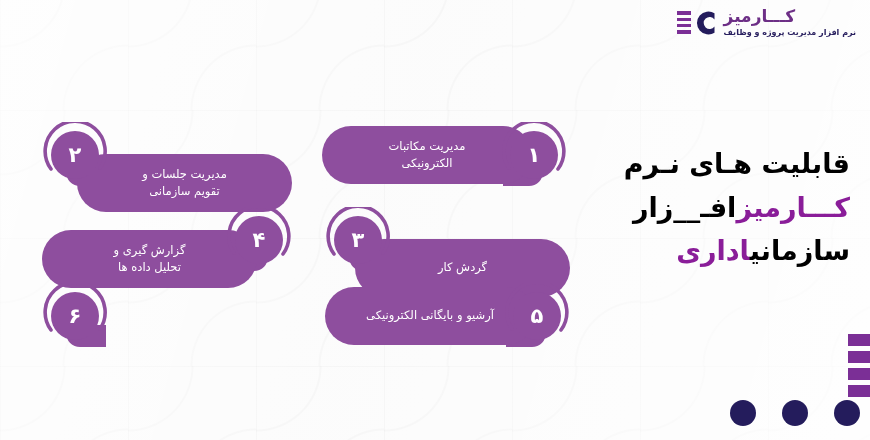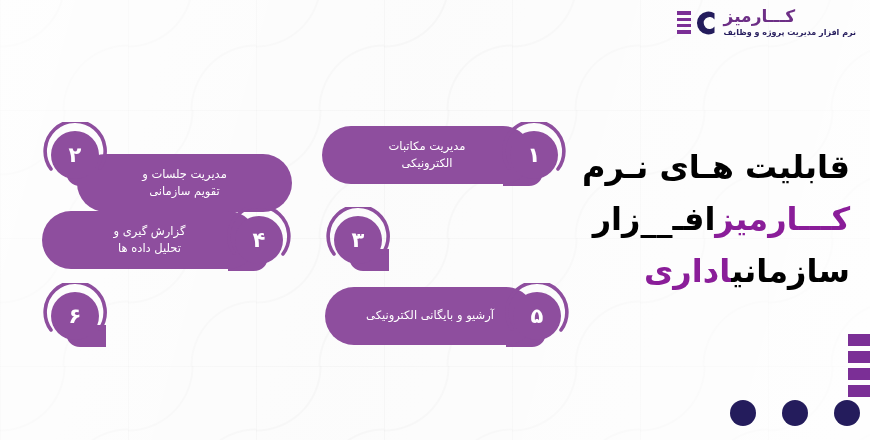--- a/index.html
+++ b/index.html
@@ -43,21 +43,21 @@
   .brand-tag{font-size:8px;color:#2a2160;font-weight:bold;letter-spacing:0.1px;}
   .brand-mark{display:flex;align-items:center;gap:3px;}
   .brand-c{width:22px;height:26px;display:block;}
   .brand-bars{display:flex;flex-direction:column;gap:2.6px;}
   .brand-bars i{display:block;width:14px;height:3.6px;background:#7b2f96;}
 
   
   .headline{
     position:absolute;right:20px;top:142px;width:258px;
     text-align:right;direction:rtl;
-    font-weight:bold;font-size:32px;line-height:1.62;
+    font-weight:bold;font-size:27px;line-height:1.62;
     letter-spacing:-0.2px;
   }
   .headline .ln{white-space:nowrap;}
   .navy{color:#000000;}
   .plum{color:#8a1d99;}
 
   
   .grid{position:absolute;left:0;top:0;width:600px;height:440px;}
   .row{position:absolute;display:flex;align-items:center;}
 
@@ -189,35 +189,38 @@
         <div class="disc">
           <span class="num">۲</span>
         </div>
       </div>
     </div>
   </div>
 
   <div class="row" style="left:325px;top:203px;">
     <div class="cell" style="width:245px;">
       <div class="tail l"></div>
+      <div class="pill tail-left" style="right:0;width:215px;">
+        <div class="pill-text center">گردش کار</div>
+      </div>
       <div class="badge" style="left:0;">
         <svg width="66" height="66" viewBox="0 0 66 66">
           <path d="M 58 46 A 30 30 0 1 0 9 47" fill="none" stroke="#8e4e9e" stroke-width="3.6" stroke-linecap="round"></path>
         </svg>
         <div class="disc">
           <span class="num">۳</span>
         </div>
       </div>
     </div>
   </div>
 
   <div class="row" style="left:42px;top:203px;">
     <div class="cell" style="width:250px;">
       <div class="tail r"></div>
-      <div class="pill tail-right" style="left:0;width:215px;">
+      <div class="pill tail-right" style="left:0;width:215px;margin-top:19px;">
         <div class="pill-text center">گزارش گیری و
 تحلیل داده ها</div>
       </div>
       <div class="badge" style="right:0;">
         <svg width="66" height="66" viewBox="0 0 66 66">
           <path d="M 8 46 A 30 30 0 1 1 57 47" fill="none" stroke="#8e4e9e" stroke-width="3.6" stroke-linecap="round"></path>
         </svg>
         <div class="disc">
           <span class="num">۴</span>
         </div>

